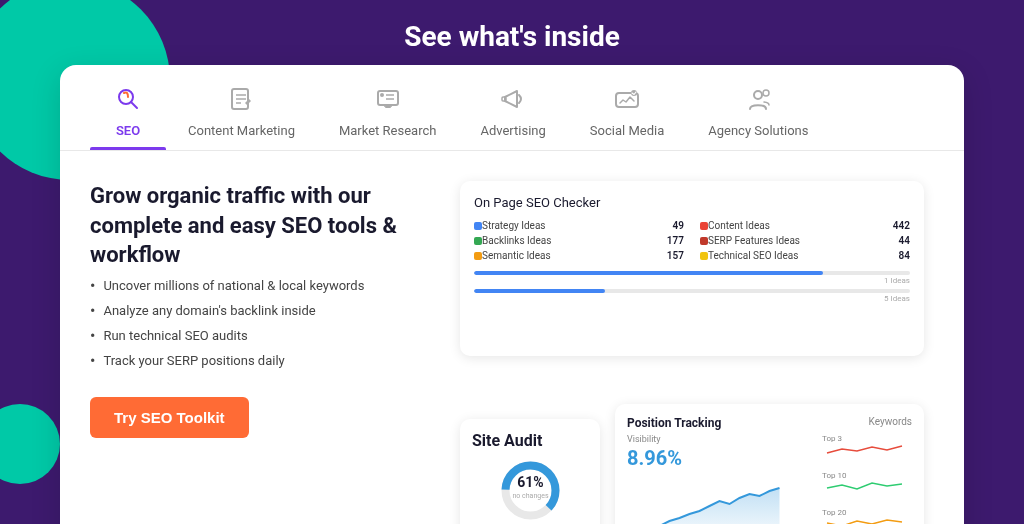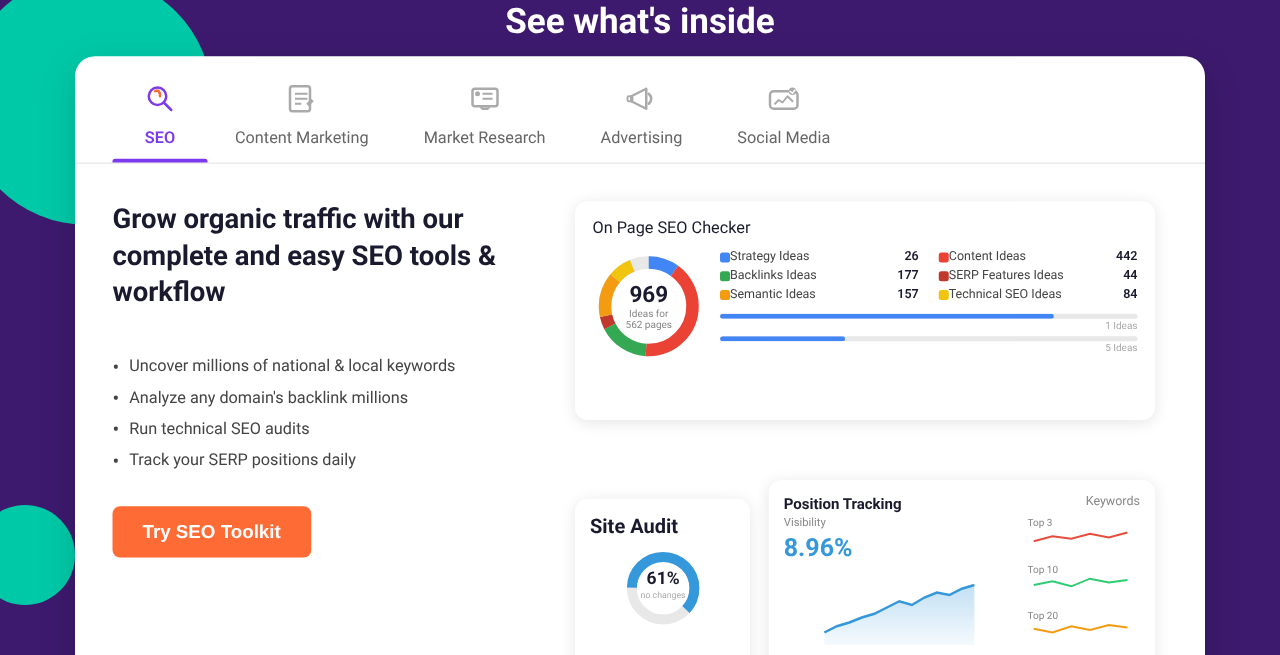--- a/index.html
+++ b/index.html
@@ -54,21 +54,21 @@
       opacity: 0.7;
     }
 
     .page-title {
       position: relative;
       z-index: 2;
       text-align: center;
       color: white;
       font-size: 28px;
       font-weight: 700;
-      padding-top: 0;
+      padding-top: 20px;
       padding-bottom: 12px;
     }
 
     .main-card {
       position: relative;
       z-index: 2;
       background: white;
       border-radius: 16px;
       margin: 0 60px;
       padding: 0;
@@ -135,21 +135,21 @@
 
     .left-panel {
       flex: 0 0 340px;
     }
 
     .left-panel h2 {
       font-size: 22px;
       font-weight: 700;
       color: #1a1a2e;
       line-height: 1.35;
-      margin-bottom: 31px;
+      margin-bottom: 3px;
     }
 
     .bullet-list {
       list-style: none;
       margin-bottom: 24px;
     }
 
     .bullet-list li {
       font-size: 13px;
       color: #444;
@@ -476,63 +476,58 @@
         <svg width="28" height="28" viewBox="0 0 28 28" fill="none">
           <rect x="3" y="8" width="22" height="14" rx="3" stroke="#aaa" stroke-width="2"></rect>
           <path d="M7 18 L10 15 L13 17 L17 12 L21 16" stroke="#aaa" stroke-width="1.5" fill="none" stroke-linecap="round" stroke-linejoin="round"></path>
           <circle cx="21" cy="8" r="3" fill="#aaa"></circle>
           <path d="M19 8 L21 9.5 L23 7" stroke="white" stroke-width="1.2" fill="none" stroke-linecap="round"></path>
         </svg>
       </div>
       <span class="tab-label">Social Media</span>
     </div>
 
+    <div class="tab-item">
+      <div class="tab-icon">
+        <svg width="28" height="28" viewBox="0 0 28 28" fill="none">
+          <circle cx="14" cy="10" r="4" stroke="#aaa" stroke-width="2"></circle>
+          <path d="M6 24 C6 19 22 19 22 24" stroke="#aaa" stroke-width="2" fill="none" stroke-linecap="round"></path>
+          <circle cx="22" cy="8" r="3" stroke="#aaa" stroke-width="1.5"></circle>
+          <path d="M25 20 C25 17.5 20 17 20 17" stroke="#aaa" stroke-width="1.5" fill="none" stroke-linecap="round"></path>
+        </svg>
+      </div>
+      <span class="tab-label">Agency Solutions</span>
+    </div>
 
   </nav>
 
   <div class="content-area">
 
     <div class="left-panel">
       <h2>Grow organic traffic with our complete and easy SEO tools &amp; workflow</h2>
       <ul class="bullet-list">
         <li>Uncover millions of national &amp; local keywords</li>
-        <li>Analyze any domain's backlink millions</li>
+        <li>Analyze any domain's backlink inside</li>
         <li>Run technical SEO audits</li>
         <li>Track your SERP positions daily</li>
       </ul>
       <button class="cta-button">Try SEO Toolkit</button>
     </div>
 
     <div class="right-panel">
 
       <div class="widget widget-seo-checker">
         <h3>On Page SEO Checker</h3>
         <div class="seo-checker-content">
-          <div class="donut-container">
-            <svg class="donut-svg" viewBox="0 0 90 90">
-              <circle cx="45" cy="45" r="35" fill="none" stroke="#e8e8e8" stroke-width="10"></circle>
-
-              <circle cx="45" cy="45" r="35" fill="none" stroke="#4285f4" stroke-width="10" stroke-dasharray="22 198" stroke-dashoffset="0" transform="rotate(-90 45 45)"></circle>
-              <circle cx="45" cy="45" r="35" fill="none" stroke="#ea4335" stroke-width="10" stroke-dasharray="90 130" stroke-dashoffset="-22" transform="rotate(-90 45 45)"></circle>
-              <circle cx="45" cy="45" r="35" fill="none" stroke="#34a853" stroke-width="10" stroke-dasharray="36 184" stroke-dashoffset="-112" transform="rotate(-90 45 45)"></circle>
-              <circle cx="45" cy="45" r="35" fill="none" stroke="#c0392b" stroke-width="10" stroke-dasharray="9 211" stroke-dashoffset="-148" transform="rotate(-90 45 45)"></circle>
-              <circle cx="45" cy="45" r="35" fill="none" stroke="#f39c12" stroke-width="10" stroke-dasharray="32 188" stroke-dashoffset="-157" transform="rotate(-90 45 45)"></circle>
-              <circle cx="45" cy="45" r="35" fill="none" stroke="#f1c40f" stroke-width="10" stroke-dasharray="17 203" stroke-dashoffset="-189" transform="rotate(-90 45 45)"></circle>
-            </svg>
-            <div class="donut-center">
-              <span class="donut-number">969</span>
-              <span class="donut-sub">Ideas for<br>562 pages</span>
-            </div>
-          </div>
 
           <div class="seo-stats">
             <div class="stat-row">
               <span class="stat-dot" style="background:#4285f4"></span>
               <span>Strategy Ideas</span>
-              <span class="stat-val">26</span>
+              <span class="stat-val">49</span>
             </div>
             <div class="stat-row">
               <span class="stat-dot" style="background:#ea4335"></span>
               <span>Content Ideas</span>
               <span class="stat-val">442</span>
             </div>
             <div class="stat-row">
               <span class="stat-dot" style="background:#34a853"></span>
               <span>Backlinks Ideas</span>
               <span class="stat-val">177</span>

